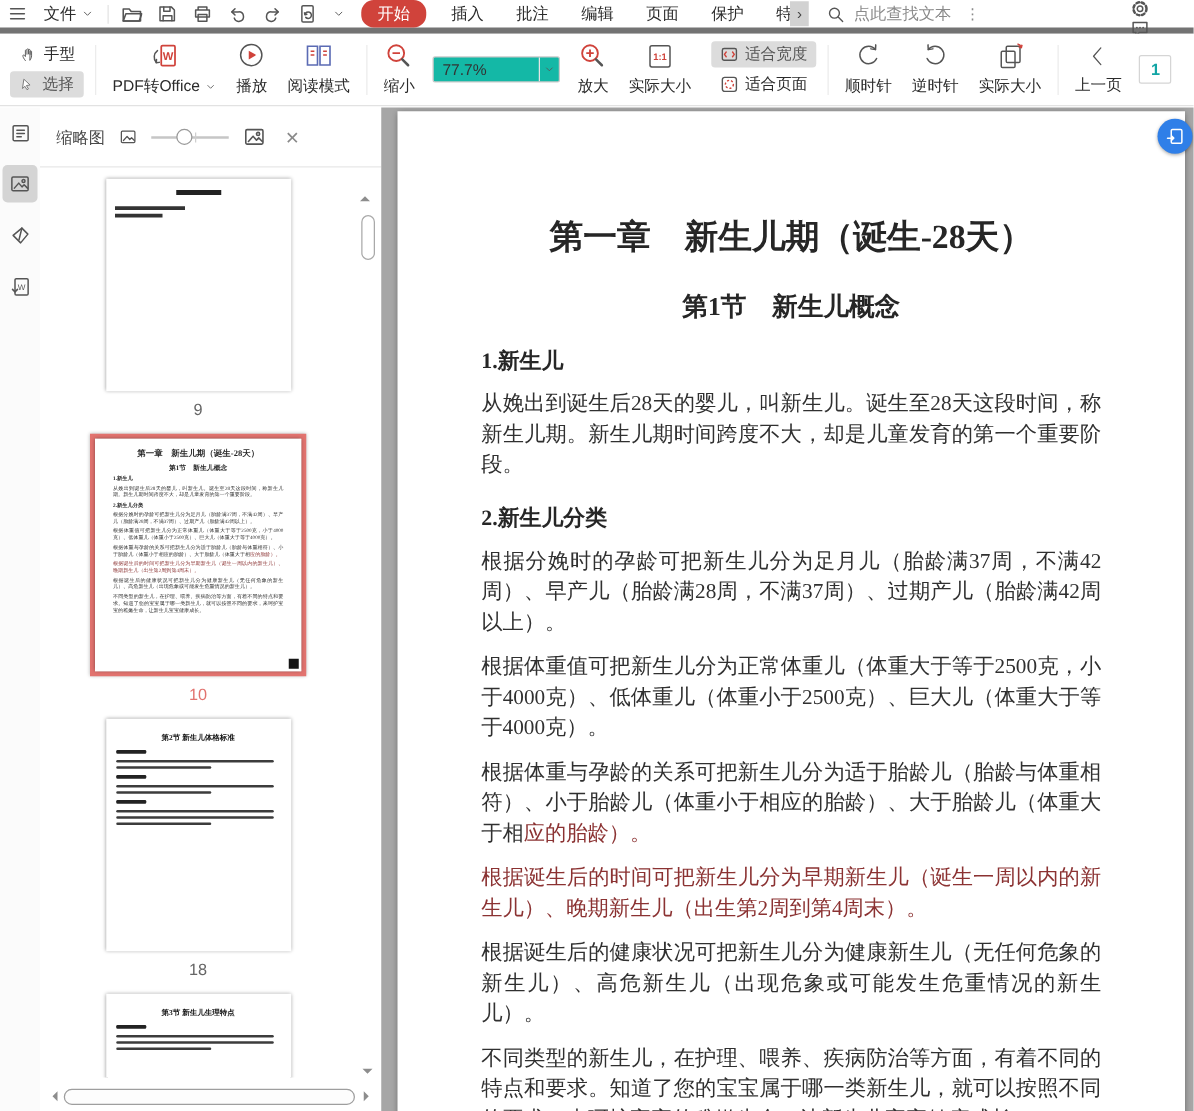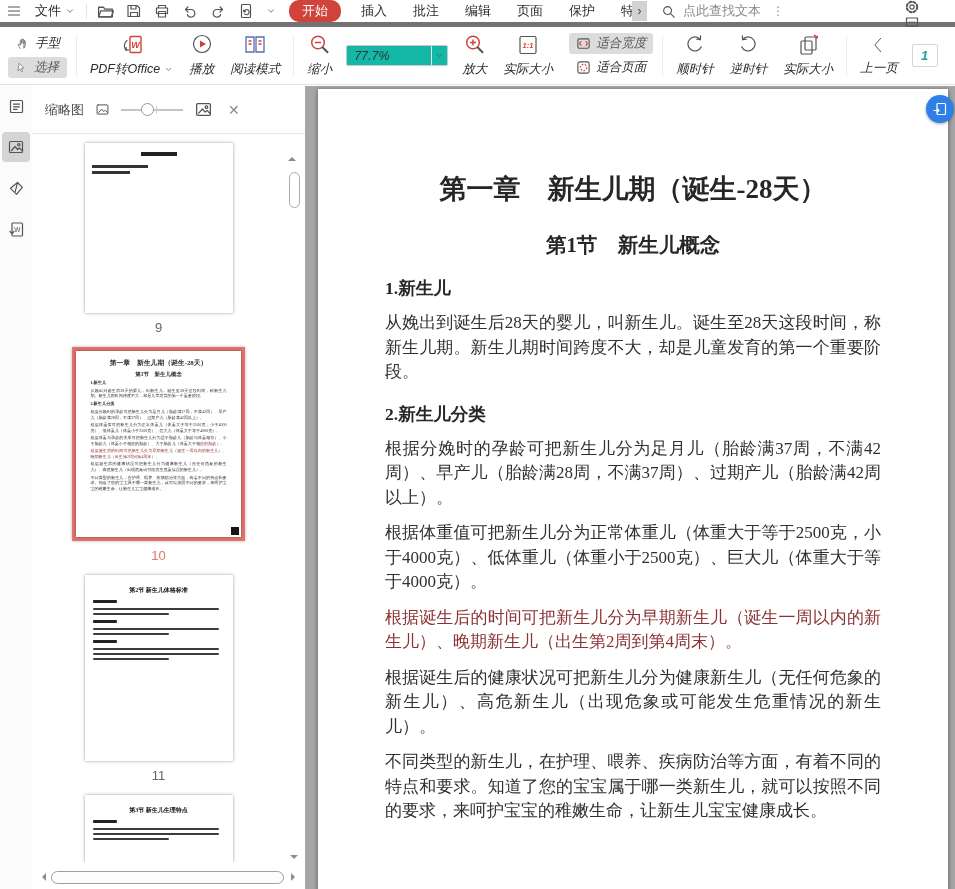--- a/index.html
+++ b/index.html
@@ -19,21 +19,21 @@
   .tab-clip { max-width:24px; overflow:hidden; padding-right:0; }
   .tabscroll { width:15px; height:20px; background:#d2d2d2; color:#444; font-size:12px;
                display:flex; align-items:center; justify-content:center; flex:none; }
   .search { display:flex; align-items:center; gap:7px; margin-left:14px; color:#8a8a8a; }
   .dots { color:#8a8a8a; font-size:12px; letter-spacing:1px; padding:0 4px; }
   .mb-right { display:flex; align-items:center; margin-left:auto;flex-direction:column; }
   .collapse { width:10px; overflow:hidden; margin-right:-2px; color:#666; }
 
   
   .toolbar { position:absolute; top:27px; left:0; right:0; height:58px; background:#fff;
-             border-bottom:1px solid #e2e2e2; display:flex; align-items:center; font-size:12.5px;font-style:italic; }
+             border-bottom:1px solid #e2e2e2; display:flex; align-items:center; font-size:12.5px; }
   .tdiv { width:1px; height:40px; background:#ececec; margin:0 5px; flex:none; }
   .tbtn { display:flex; flex-direction:column; align-items:center; justify-content:center;
           gap:4px; padding:0 8px; white-space:nowrap; }
   .stack { display:flex; flex-direction:column; gap:3px; padding:0 4px; margin-left:4px; }
   .sbtn { display:flex; align-items:center; gap:5px; padding:2px 7px; border-radius:3px; white-space:nowrap; }
   .sbtn.sel { background:#dcdcdc; color:#555; }
   .combo { width:102px; height:21px; border:1px solid #c9c9c9; border-radius:2px; background:#14b8a6;
            display:flex; align-items:center; margin:0 6px; }
   .combo .val { flex:1; padding-left:7px; font-size:12.5px; color:#333; }
   .combo .caret { width:16px; border-left:1px solid #e4e4e4; height:100%;
@@ -457,21 +457,21 @@
             </div>
             <div class="bgrp">
               <div class="bar h"></div>
             </div>
             <div class="bgrp">
               <div class="bar" style="width: 96%;"></div>
               <div class="bar" style="width: 96%;"></div>
               <div class="bar" style="width: 58%;"></div>
             </div>
           </div>
-          <div class="t-label">11</div>
+          <div class="t-label">18</div>
         </div>
         <div>
           <div class="t-page" style="width: 148px; height: 160px;">
             <div class="t-title" style="margin-top: 11px;">第3节 新生儿生理特点</div>
             <div class="bgrp">
               <div class="bar h"></div>
             </div>
             <div class="bgrp">
               <div class="bar" style="width: 96%;"></div>
               <div class="bar" style="width: 96%;"></div>
@@ -497,20 +497,21 @@
   <div class="docarea">
     <div class="page" id="docpage">
       <div class="doc-title">第一章　新生儿期（诞生-28天）</div>
       <div class="doc-sub">第1节　新生儿概念</div>
       <div id="docblocks">
           <div class="doc-h3">1.新生儿</div>
           <p class="doc-p"><span>从娩出到诞生后28天的婴儿，叫新生儿。诞生至28天这段时间，称新生儿期。新生儿期时间跨度不大，却是儿童发育的第一个重要阶段。</span></p>
           <div class="doc-h3">2.新生儿分类</div>
           <p class="doc-p"><span>根据分娩时的孕龄可把新生儿分为足月儿（胎龄满37周，不满42周）、早产儿（胎龄满28周，不满37周）、过期产儿（胎龄满42周以上）。</span></p>
           <p class="doc-p"><span>根据体重值可把新生儿分为正常体重儿（体重大于等于2500克，小于4000克）、低体重儿（体重小于2500克）、巨大儿（体重大于等于4000克）。</span></p>
+          <p class="doc-p"><span>根据体重与孕龄的关系可把新生儿分为适于胎龄儿（胎龄与体重相符）、小于胎龄儿（体重小于相应的胎龄）、大于胎龄儿（体重大于相</span><span class="red">应的胎龄）。</span></p>
           <p class="doc-p"><span class="red">根据诞生后的时间可把新生儿分为早期新生儿（诞生一周以内的新生儿）、晚期新生儿（出生第2周到第4周末）。</span></p>
           <p class="doc-p"><span>根据诞生后的健康状况可把新生儿分为健康新生儿（无任何危象的新生儿）、高危新生儿（出现危象或可能发生危重情况的新生儿）。</span></p>
           <p class="doc-p"><span>不同类型的新生儿，在护理、喂养、疾病防治等方面，有着不同的特点和要求。知道了您的宝宝属于哪一类新生儿，就可以按照不同的要求，来呵护宝宝的稚嫩生命，让新生儿宝宝健康成长。</span></p>
         </div>
     </div>
     <div class="float-btn">
       <svg width="16" height="16" viewBox="0 0 16 16">
         <rect x="5" y="2.5" width="8.5" height="11" rx="1" fill="none" stroke="#fff" stroke-width="1.2"></rect>
         <path d="M2 9.5h5M5.3 7.8L7 9.5l-1.7 1.7" stroke="#fff" fill="none" stroke-width="1.2" stroke-linecap="round" stroke-linejoin="round"></path>
       </svg>

